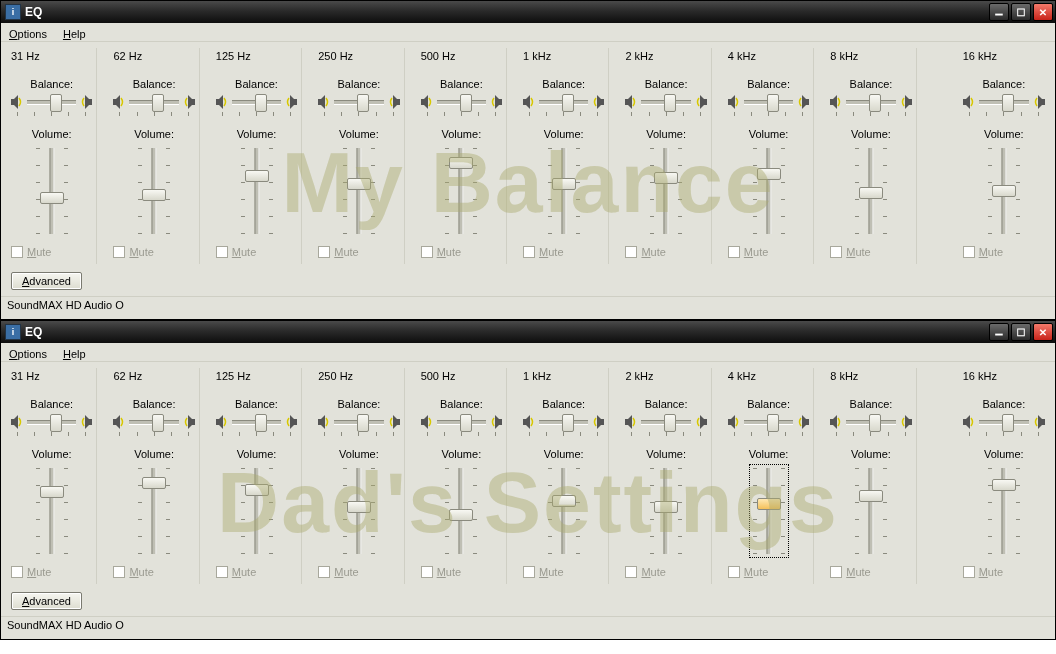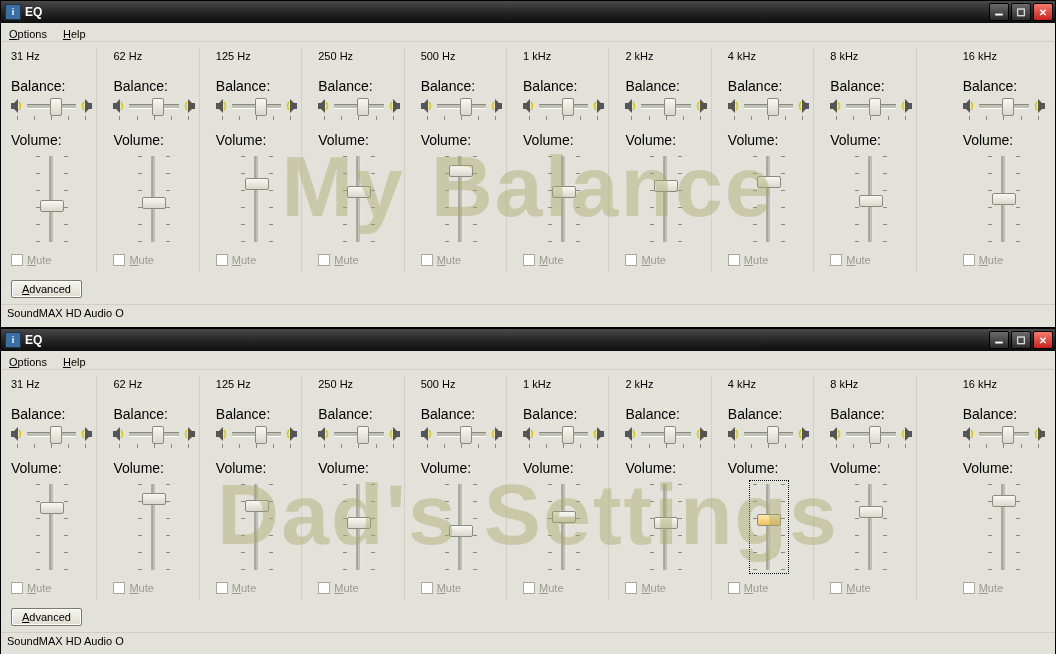--- a/index.html
+++ b/index.html
@@ -113,22 +113,23 @@
     border-right: 1px solid #cfcfc4;
     position: relative;
   }
   .band:last-child { border-right: none; margin-left: 30px; }
   .freq-label {
     font-size: 11px;
     margin-bottom: 14px;
     height: 14px;
   }
   .balance-label, .volume-label {
-    font-size: 14px;
+    font-size: 11px;
     margin-bottom: 4px;
+    text-align: center;
   }
   
   .balance-row {
     display: flex;
     align-items: center;
     gap: 2px;
     margin-bottom: 2px;
   }
   .spk {
     width: 12px;

